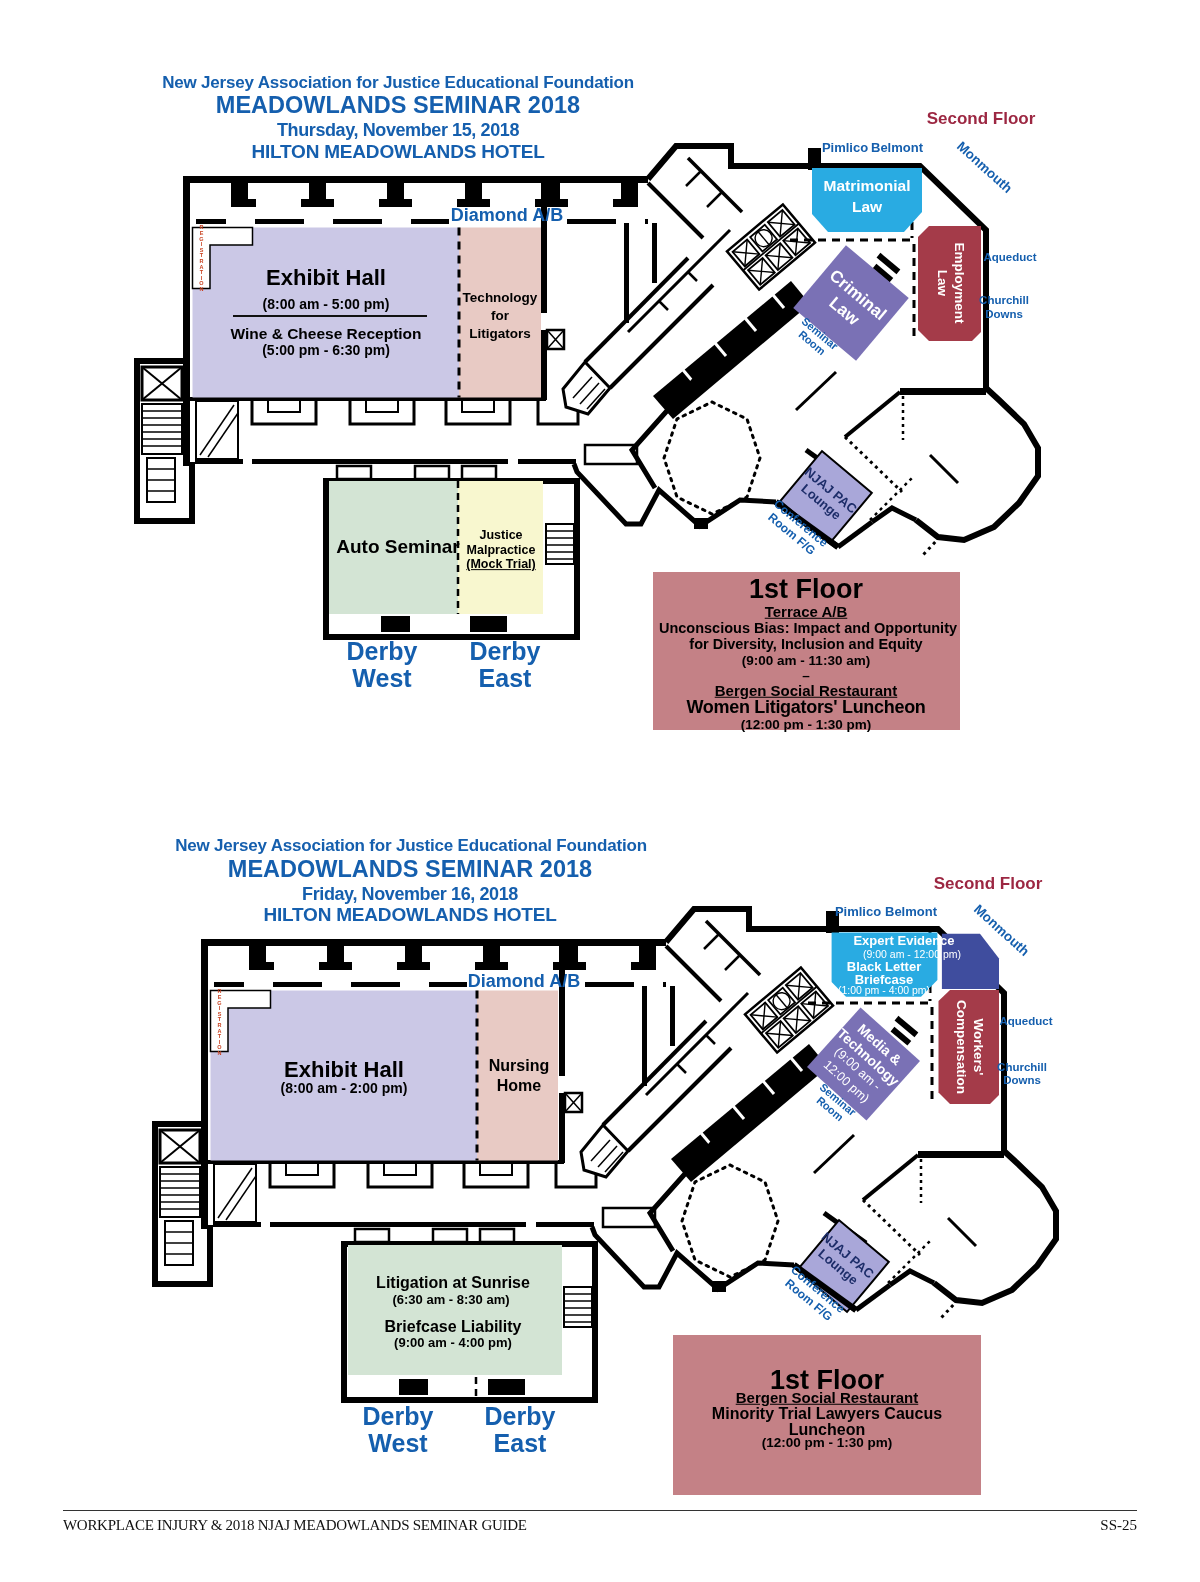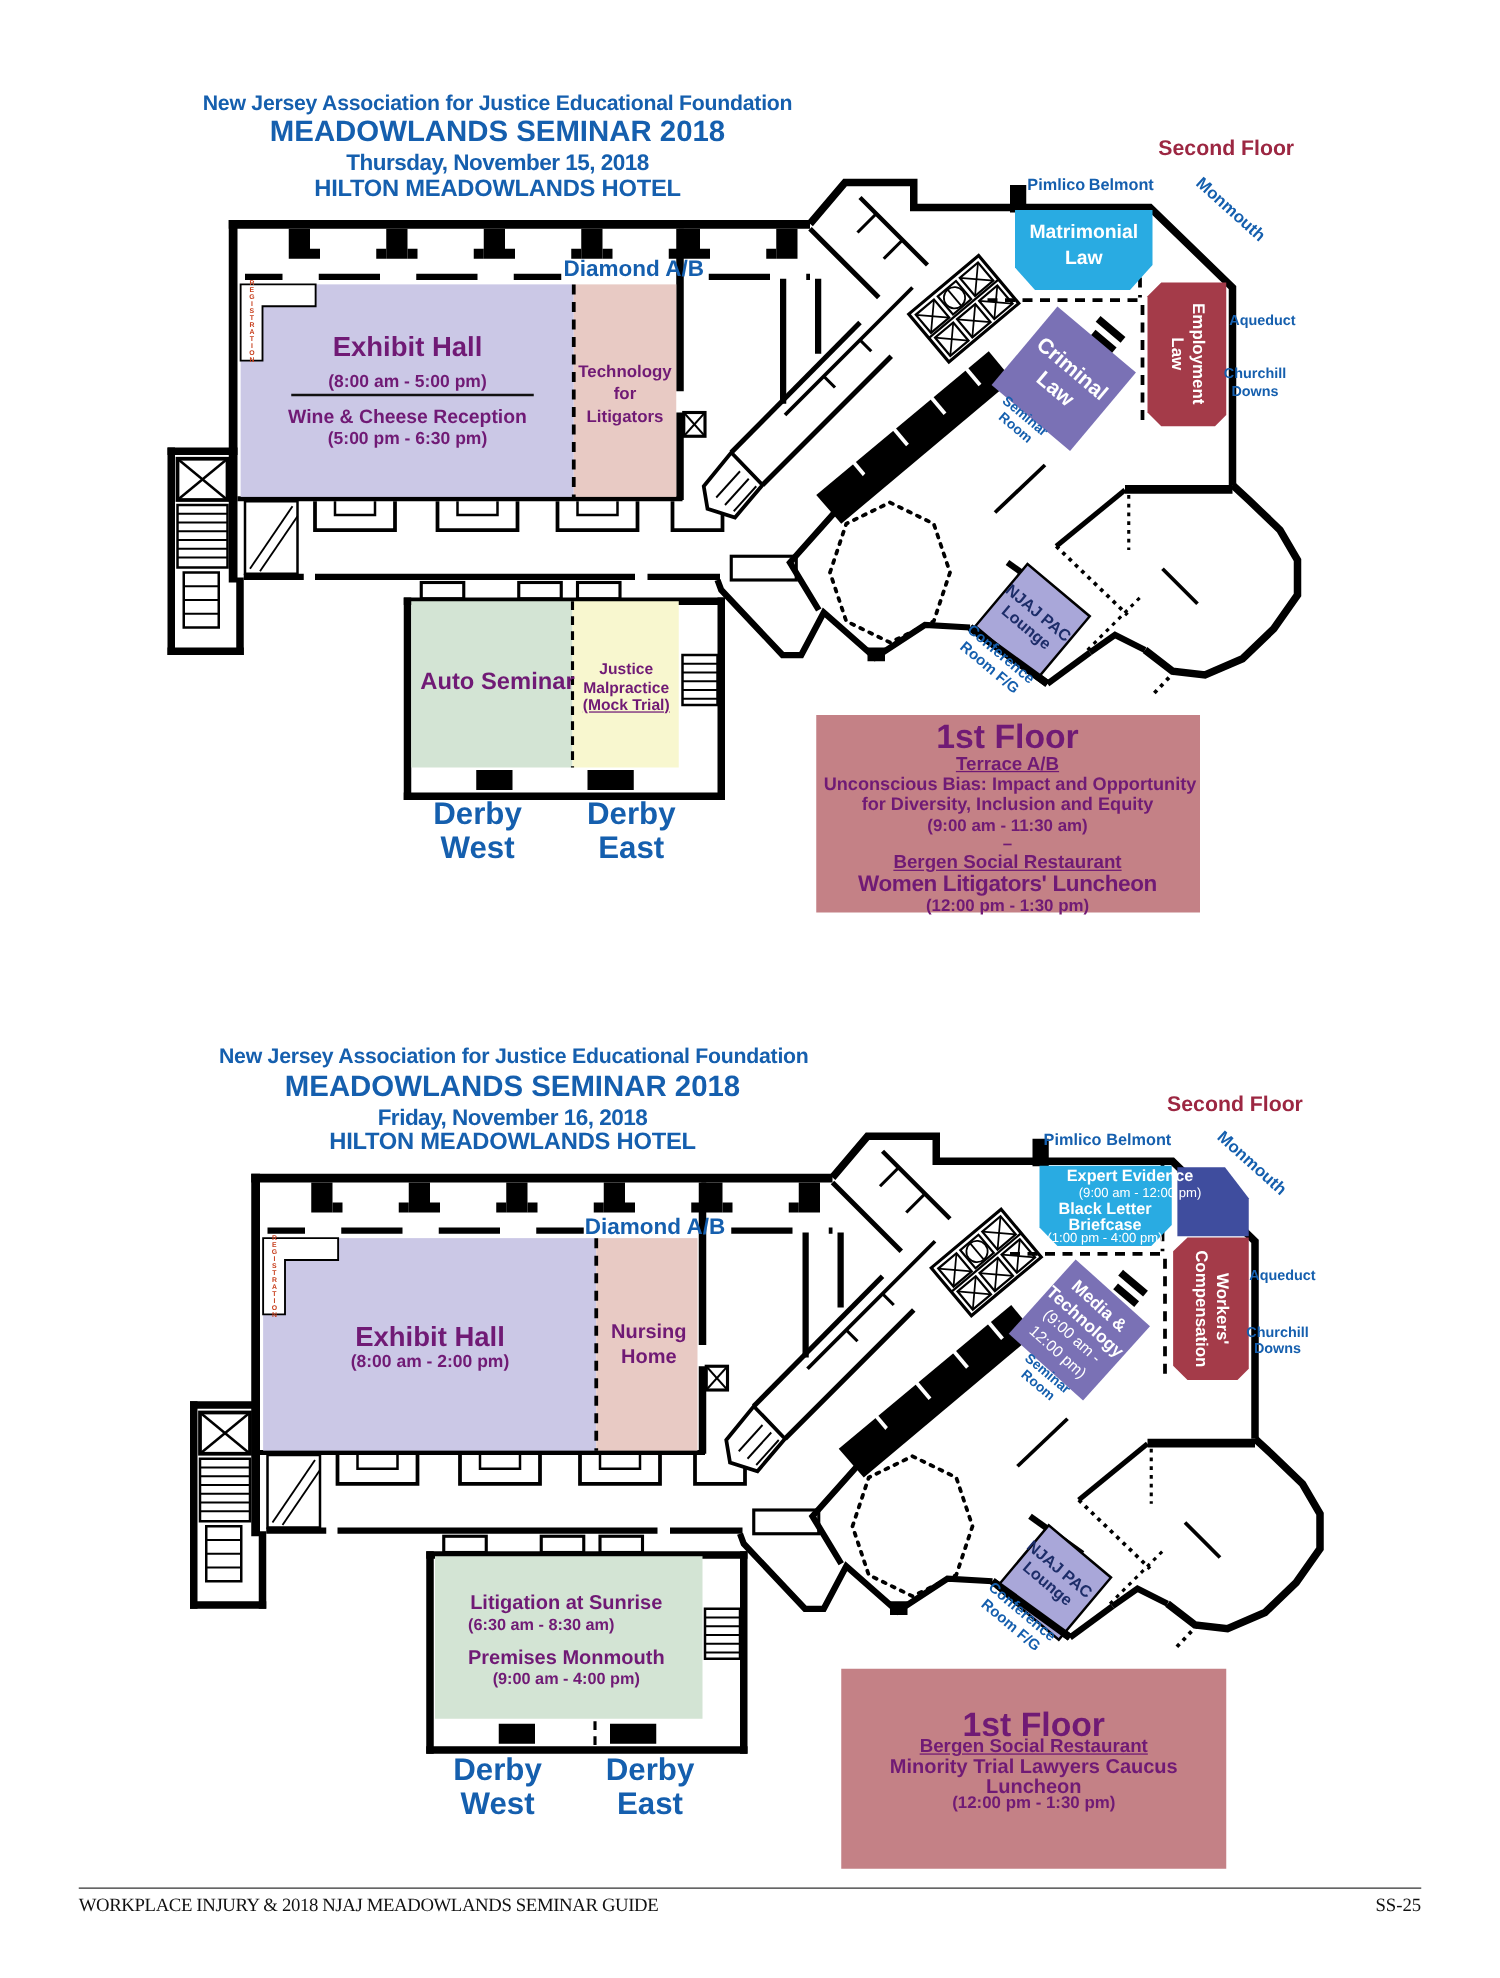--- a/index.html
+++ b/index.html
@@ -3,21 +3,21 @@
 <meta charset="utf-8">
 <style>
   html,body{margin:0;padding:0;background:#fff;}
   .page{position:relative;width:1200px;height:1582px;background:#ffffff;overflow:hidden;
         font-family:"Liberation Sans",sans-serif;}
   svg.plan{position:absolute;left:0;top:0;}
   .lbl{position:absolute;transform:translate(-50%,-50%);white-space:nowrap;
        font-weight:bold;text-align:center;line-height:1.1;}
   .blue{color:#155fae;}
   .crimson{color:#9c2742;}
-  .black{color:#701a75;}
+  .black{color:#000000;}
   .white{color:#ffffff;}
   .navy{color:#1d2d69;}
   .rot40{transform:translate(-50%,-50%) rotate(40deg);}
   .rot42{transform:translate(-50%,-50%) rotate(42deg);}
   .rot90{transform:translate(-50%,-50%) rotate(90deg);}
   .u{text-decoration:underline;}
   .reg{position:absolute;transform:translate(-50%,-50%);color:#c8401f;
        font-size:5.5px;font-weight:bold;writing-mode:vertical-lr;text-orientation:upright;
        letter-spacing:-0.4px;}
   .hr{position:absolute;height:1.5px;background:#111;}
@@ -371,22 +371,22 @@
       <div>NJAJ PAC</div>
       <div>Lounge</div>
     </div>
 
 <div class="lbl blue rot40" style="left:813px;top:1295px;font-size:12px;line-height:13.5px;">
       <div>Conference</div>
       <div>Room F/G</div>
     </div>
 
 <div class="lbl black" style="left:453px;top:1283px;font-size:16px;">Litigation at Sunrise</div>
-<div class="lbl black" style="left:433px;top:1300px;font-size:13px;">(6:30 am - 8:30 am)</div>
-<div class="lbl black" style="left:453px;top:1327px;font-size:16px;">Premises Monmouth</div>
+<div class="lbl black" style="left:451px;top:1300px;font-size:13px;">(6:30 am - 8:30 am)</div>
+<div class="lbl black" style="left:453px;top:1327px;font-size:16px;">Briefcase Liability</div>
 <div class="lbl black" style="left:453px;top:1343px;font-size:13px;">(9:00 am - 4:00 pm)</div>
 
 <div class="lbl blue" style="left:398px;top:1417px;font-size:25px;">Derby</div>
 <div class="lbl blue" style="left:398px;top:1444px;font-size:25px;">West</div>
 <div class="lbl blue" style="left:520px;top:1417px;font-size:25px;">Derby</div>
 <div class="lbl blue" style="left:520px;top:1444px;font-size:25px;">East</div>
 
 <div class="lbl black" style="left:827px;top:1381px;font-size:27px;">1st Floor</div>
 <div class="lbl black u" style="left:827px;top:1398px;font-size:15px;">Bergen Social Restaurant</div>
 <div class="lbl black" style="left:827px;top:1414px;font-size:16px;">Minority Trial Lawyers Caucus</div>

